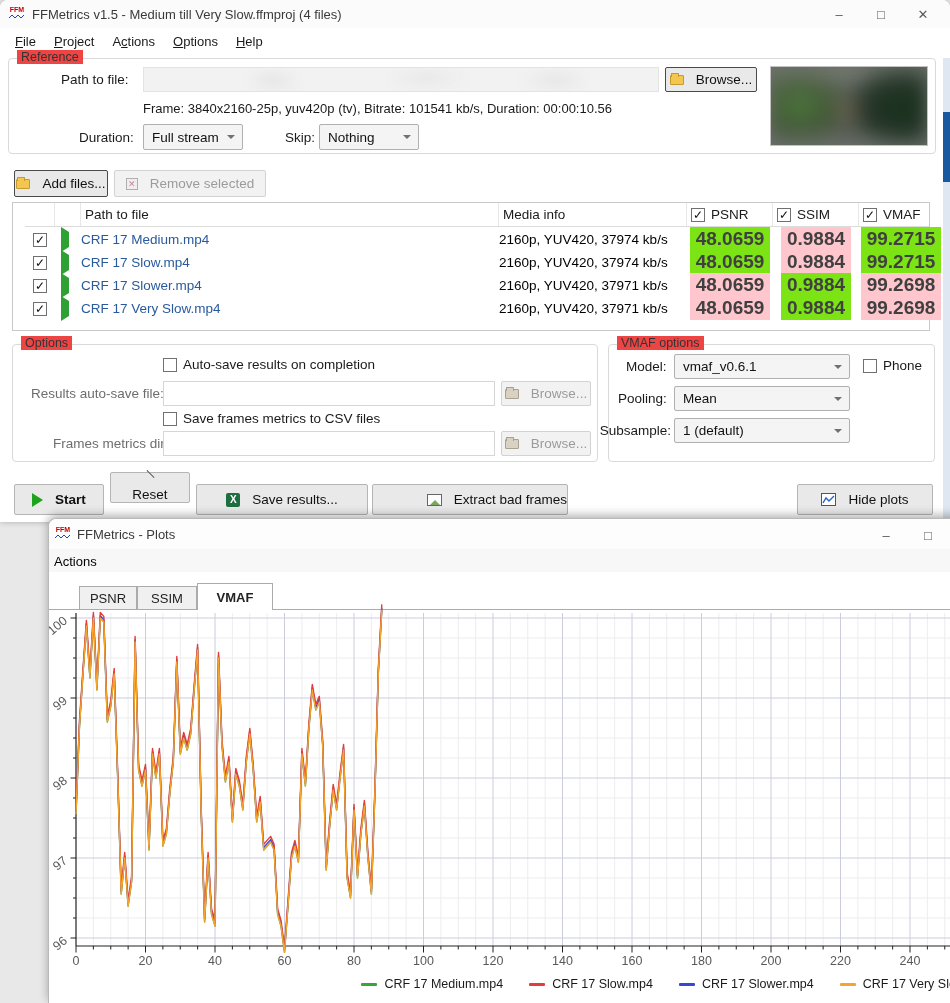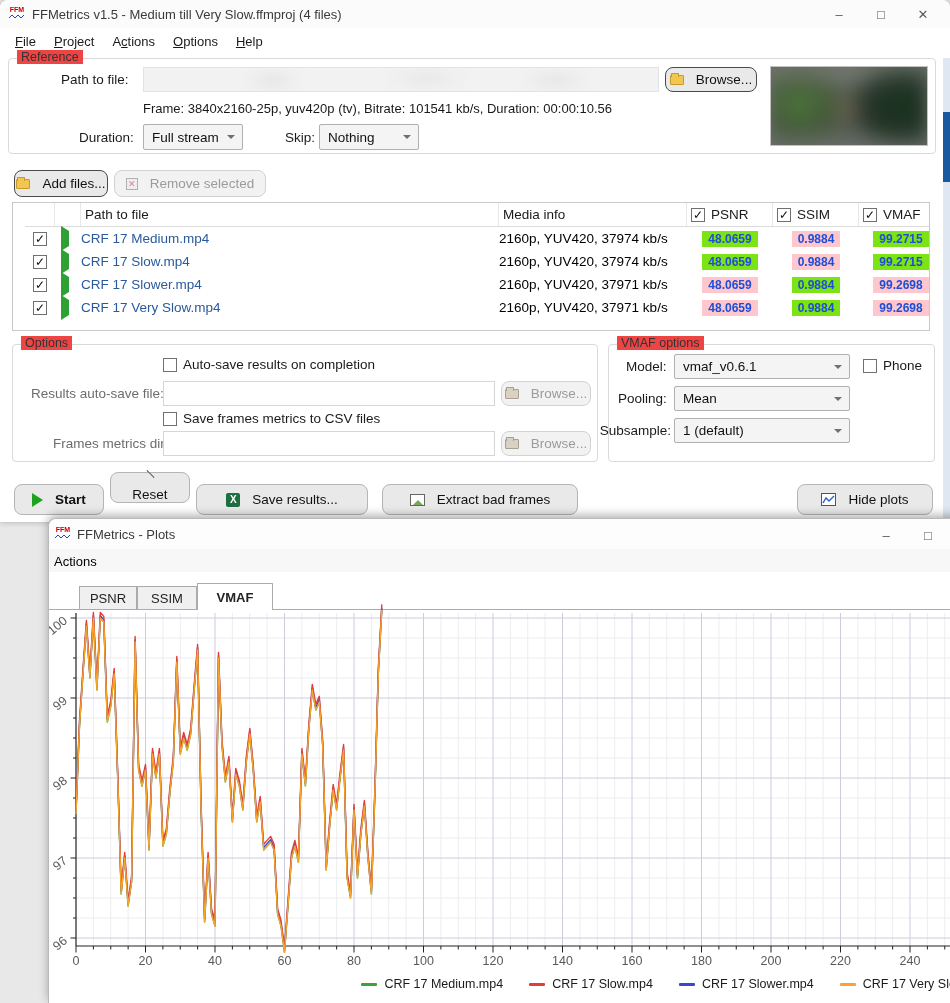--- a/index.html
+++ b/index.html
@@ -19,21 +19,21 @@
 
   .groupbox { position:absolute; border:1px solid #d9d9d9; border-radius:4px; }
   .groupbox-label { position:absolute; top:-9px; left:8px; background:#ef4444; padding:0 4px; font-size:12.5px; color:#333; }
 
   .lbl { position:absolute; font-size:13.5px; color:#1a1a1a; white-space:nowrap; }
   .txtinput { position:absolute; background:#f2f2f2; border:1px solid #e3e3e3; overflow:hidden; }
   .blur-smudge { width:100%; height:100%; filter:blur(7px); background:
       radial-gradient(40px 10px at 25% 55%, #d8d8d8 0%, transparent 70%),
       radial-gradient(60px 10px at 55% 45%, #dedede 0%, transparent 70%),
       radial-gradient(50px 10px at 80% 55%, #dadada 0%, transparent 70%); }
-  .btn { position:absolute; background:#e9e9e9; border:1px solid #b5b5b5; border-radius:8px; font-size:13.5px; color:#111; display:flex; align-items:center; justify-content:center; gap:12px; }
+  .btn { position:absolute; background:#e9e9e9; border:1px solid #b5b5b5; border-radius:2px; font-size:13.5px; color:#111; display:flex; align-items:center; justify-content:center; gap:12px; }
   .btn.dark-border { border-color:#4a4a4a; }
   .btn.disabled { color:#9b9b9b; background:#f2f2f2; border-color:#d2d2d2; }
   .combo { position:absolute; background:#f4f4f4; border:1px solid #b0b0b0; border-radius:2px; font-size:13.5px; color:#111; display:flex; align-items:center; padding:0 8px; }
   .combo .caret { position:absolute; right:7px; top:50%; margin-top:-2px; width:0; height:0; border-left:4px solid transparent; border-right:4px solid transparent; border-top:4px solid #707070; }
   .checkbox { display:inline-block; width:14px; height:14px; border:1px solid #707070; background:#fff; font-size:12px; line-height:13px; text-align:center; color:#111; vertical-align:middle; }
   .check-row { position:absolute; font-size:13.5px; color:#1a1a1a; display:flex; align-items:center; gap:6px; white-space:nowrap; }
 
   .folder-ico { display:inline-block; position:relative; width:14px; height:10px; background:#f3c64f; border:1px solid #c79a2e; border-radius:1px; }
   .folder-ico::before { content:""; position:absolute; top:-3px; left:0; width:6px; height:3px; background:#f3c64f; border:1px solid #c79a2e; border-bottom:none; border-radius:1px 1px 0 0; }
   .folder-ico.gray { background:#d9d2c2; border-color:#a8a091; }
@@ -47,21 +47,21 @@
       linear-gradient(#7b8077 0%, #5d625b 30%, #3f463f 60%, #6a6f68 100%); }
 
   
   #file-table { position:absolute; left:12px; top:202px; width:918px; height:129px; border:1px solid #c9c9c9; font-size:13.5px;padding-left:12px; }
   .t-row { display:grid; grid-template-columns:30px 26px 418px 188px 86px 86px 84px; align-items:center; height:23px; }
   .t-head { border-bottom:1px solid #dcdcdc; height:24px; color:#1a1a1a; }
   .t-head > div { height:100%; display:flex; align-items:center; padding-left:4px; border-right:1px solid #e7e7e7; gap:6px; }
   .t-head > div:last-child { border-right:none; }
   .file-name { color:#2a5a9c; }
   .play-ico { width:0; height:0; border-left:8px solid #2fa033; border-top:5px solid transparent; border-bottom:5px solid transparent; margin-left:6px; }
-  .chip { display:inline-block; font-weight:bold; color:#1d4ed8; padding:1px 6px; font-size:12px; }
+  .chip { display:inline-block; font-weight:bold; color:#404040; padding:1px 6px; font-size:19px; }
   .chip.green { background:#7ce315; }
   .chip.pink  { background:#ffc6cd; }
   .t-cell-center { text-align:center; }
   .excel-ico { width:14px; height:14px; background:#1d6f42; color:#fff; font-weight:bold; font-size:10px; line-height:14px; text-align:center; border-radius:2px; }
   .img-ico { width:15px; height:12px; border:1px solid #666; background:#fdfdfd; position:relative; overflow:hidden; }
   .img-ico::after { content:""; position:absolute; left:1px; bottom:-1px; width:0; height:0; border-left:6px solid transparent; border-right:6px solid transparent; border-bottom:6px solid #7aa85a; }
   .plot-ico { width:15px; height:13px; border:1px solid #555; background:#fff; }
   .start-tri { width:0; height:0; border-left:11px solid #1fa31f; border-top:7px solid transparent; border-bottom:7px solid transparent; }
   .reset-ico { width:11px; height:11px; background:linear-gradient(135deg,#bdbdbd 0%,#8f8f8f 100%); transform:rotate(45deg); border:1px solid #777; border-radius:2px 5px 2px 5px; }
   .remove-ico { width:12px; height:12px; border:1px solid #b0b0b0; background:#eee; color:#cc8899; font-size:9px; line-height:11px; text-align:center; }
@@ -256,21 +256,21 @@
     <span>Start</span>
   </div>
   <div class="btn" style="left:110px;top:472px;width:80px;height:31px;flex-direction:column;">
     <span class="reset-ico"></span>
     <span>Reset</span>
   </div>
   <div class="btn" style="left:196px;top:484px;width:172px;height:31px;">
     <span class="excel-ico">X</span>
     <span>Save results...</span>
   </div>
-  <div class="btn" style="left:382px;top:484px;width:196px;height:31px;">
+  <div class="btn" style="left:372px;top:484px;width:196px;height:31px;justify-content:flex-end;">
     <span class="img-ico"></span>
     <span>Extract bad frames</span>
   </div>
   <div class="btn" style="left:797px;top:484px;width:136px;height:31px;">
     <span class="plot-ico"><svg width="13" height="11" viewBox="0 0 13 11">
           <polyline points="1,8 4,3 7,6 12,1" fill="none" stroke="#2a62c9" stroke-width="1.4"></polyline>
         </svg></span>
     <span>Hide plots</span>
   </div>
 

